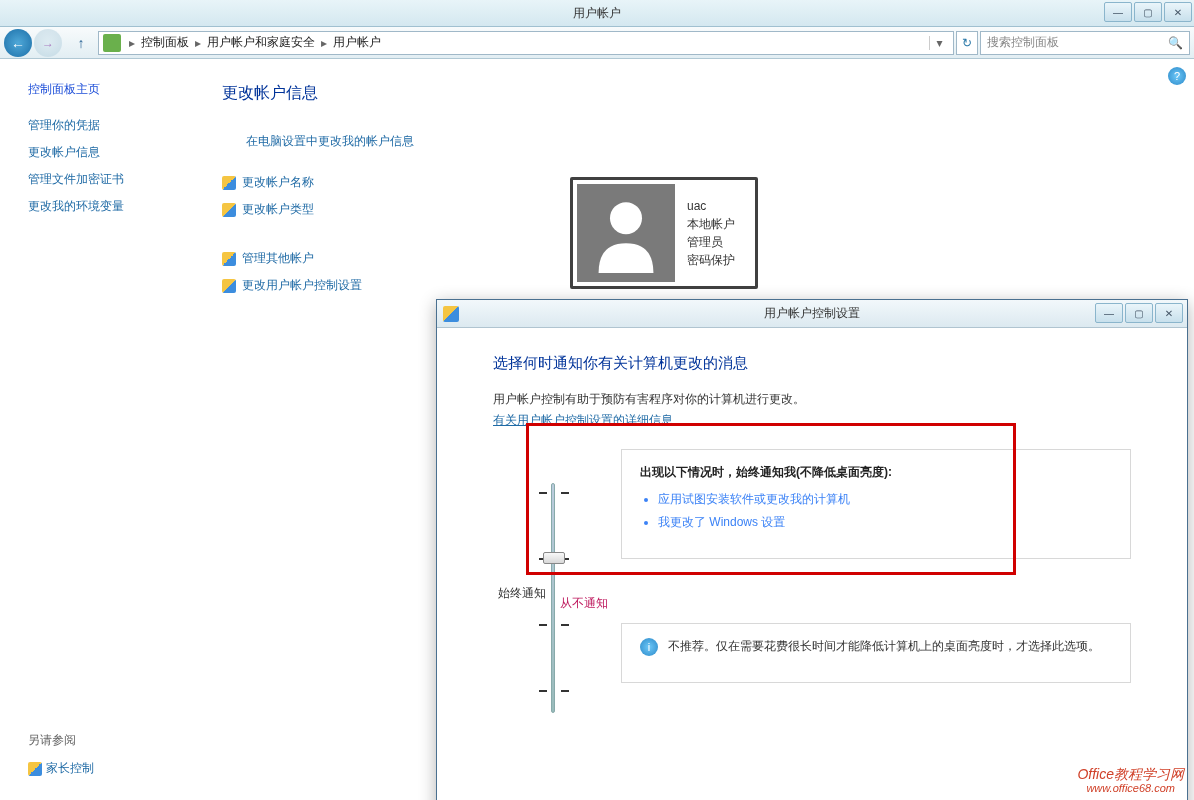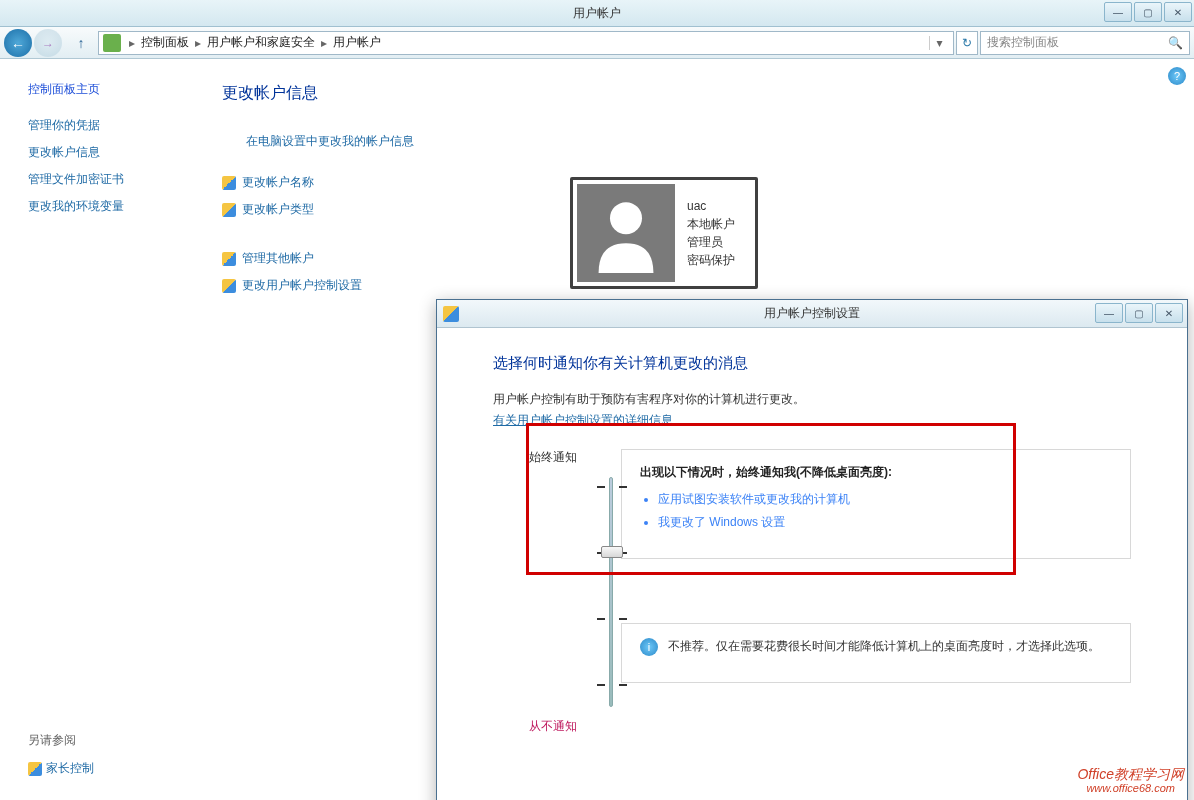--- a/index.html
+++ b/index.html
@@ -58,21 +58,21 @@
 .dialog-controls { position: absolute; right: 4px; top: 3px; display: flex; gap: 2px; }
 .dialog-body { padding: 26px 56px 0 56px; }
 .dlg-h1 { color: #003399; font-size: 15px; font-weight: 400; margin-bottom: 18px; }
 .dlg-desc { color: #333; font-size: 12px; margin-bottom: 4px; }
 .dlg-link { color: #1f6aa5; text-decoration: underline; font-size: 12px; cursor: pointer; }
 
 
 .redbox { position: absolute; left: 526px; top: 364px; width: 490px; height: 152px; border: 3px solid #d00000; pointer-events: none; z-index: 10; }
 
 .slider-area { margin-top: 20px; display: flex; }
-.slider-col { width: 120px; position: relative; display: flex; flex-direction: column; align-items: flex-end; }
+.slider-col { width: 120px; position: relative; display: flex; flex-direction: row; align-items: center; }
 .slider-label-top { font-size: 12px; color: #333; margin-bottom: 10px; text-align: center; width: 100%; }
 .slider-label-bot { font-size: 12px; color: #be185d; margin-top: 10px; text-align: center; width: 100%; }
 .track-wrap { height: 232px; position: relative; display: flex; align-items: center; justify-content: center; }
 .track { width: 4px; height: 230px; background: linear-gradient(#bcd 0%, #9bb 100%); border:1px solid #8aa; border-radius: 2px; position: relative; }
 .tick { position: absolute; width: 30px; display: flex; justify-content: space-between; left: -13px; }
 .tick span { width: 8px; height: 2px; background: #333; display: block; }
 .thumb { position: absolute; width: 22px; height: 12px; background: linear-gradient(#f8f8f8,#d8d8d8); border: 1px solid #888; border-radius: 2px; left: -9px; }
 
 .desc-col { flex: 1; padding-left: 8px; }
 .desc-box { border: 1px solid #d8d8d8; padding: 14px 18px; margin-bottom: 64px; min-height: 110px; }

